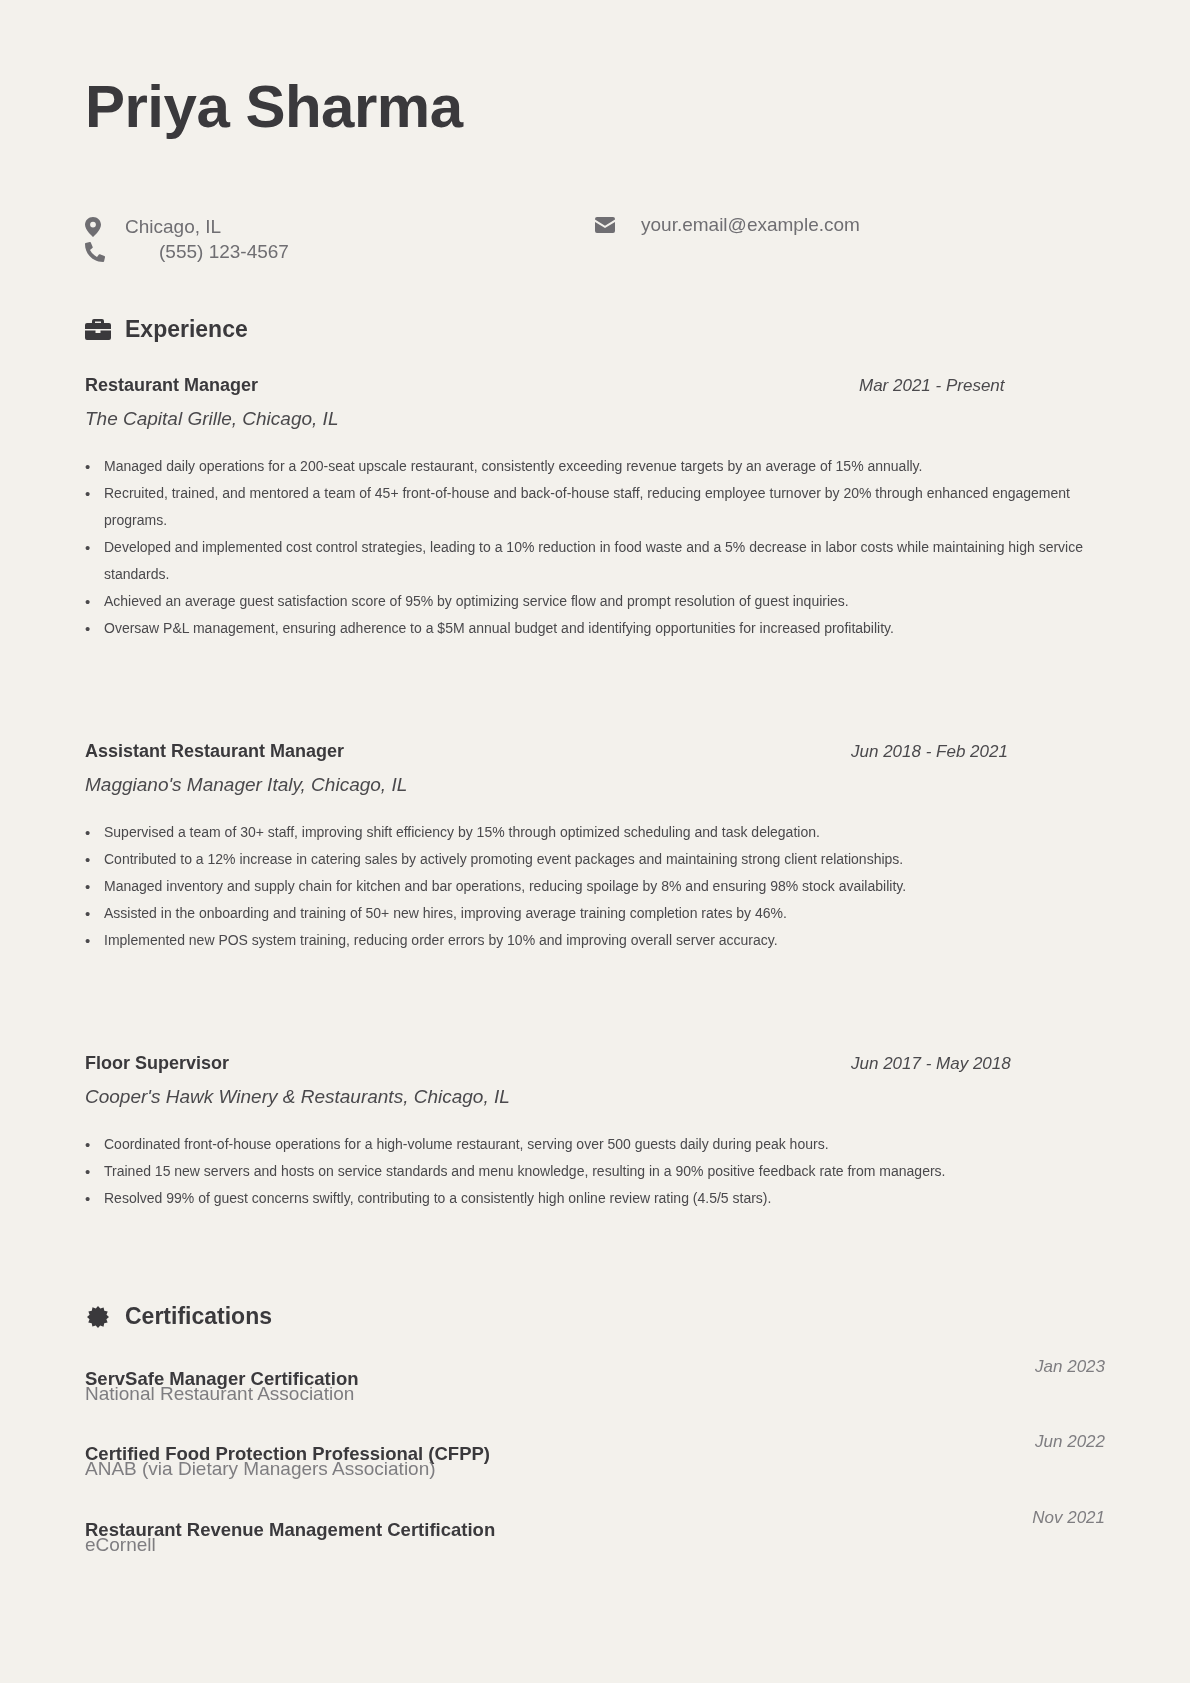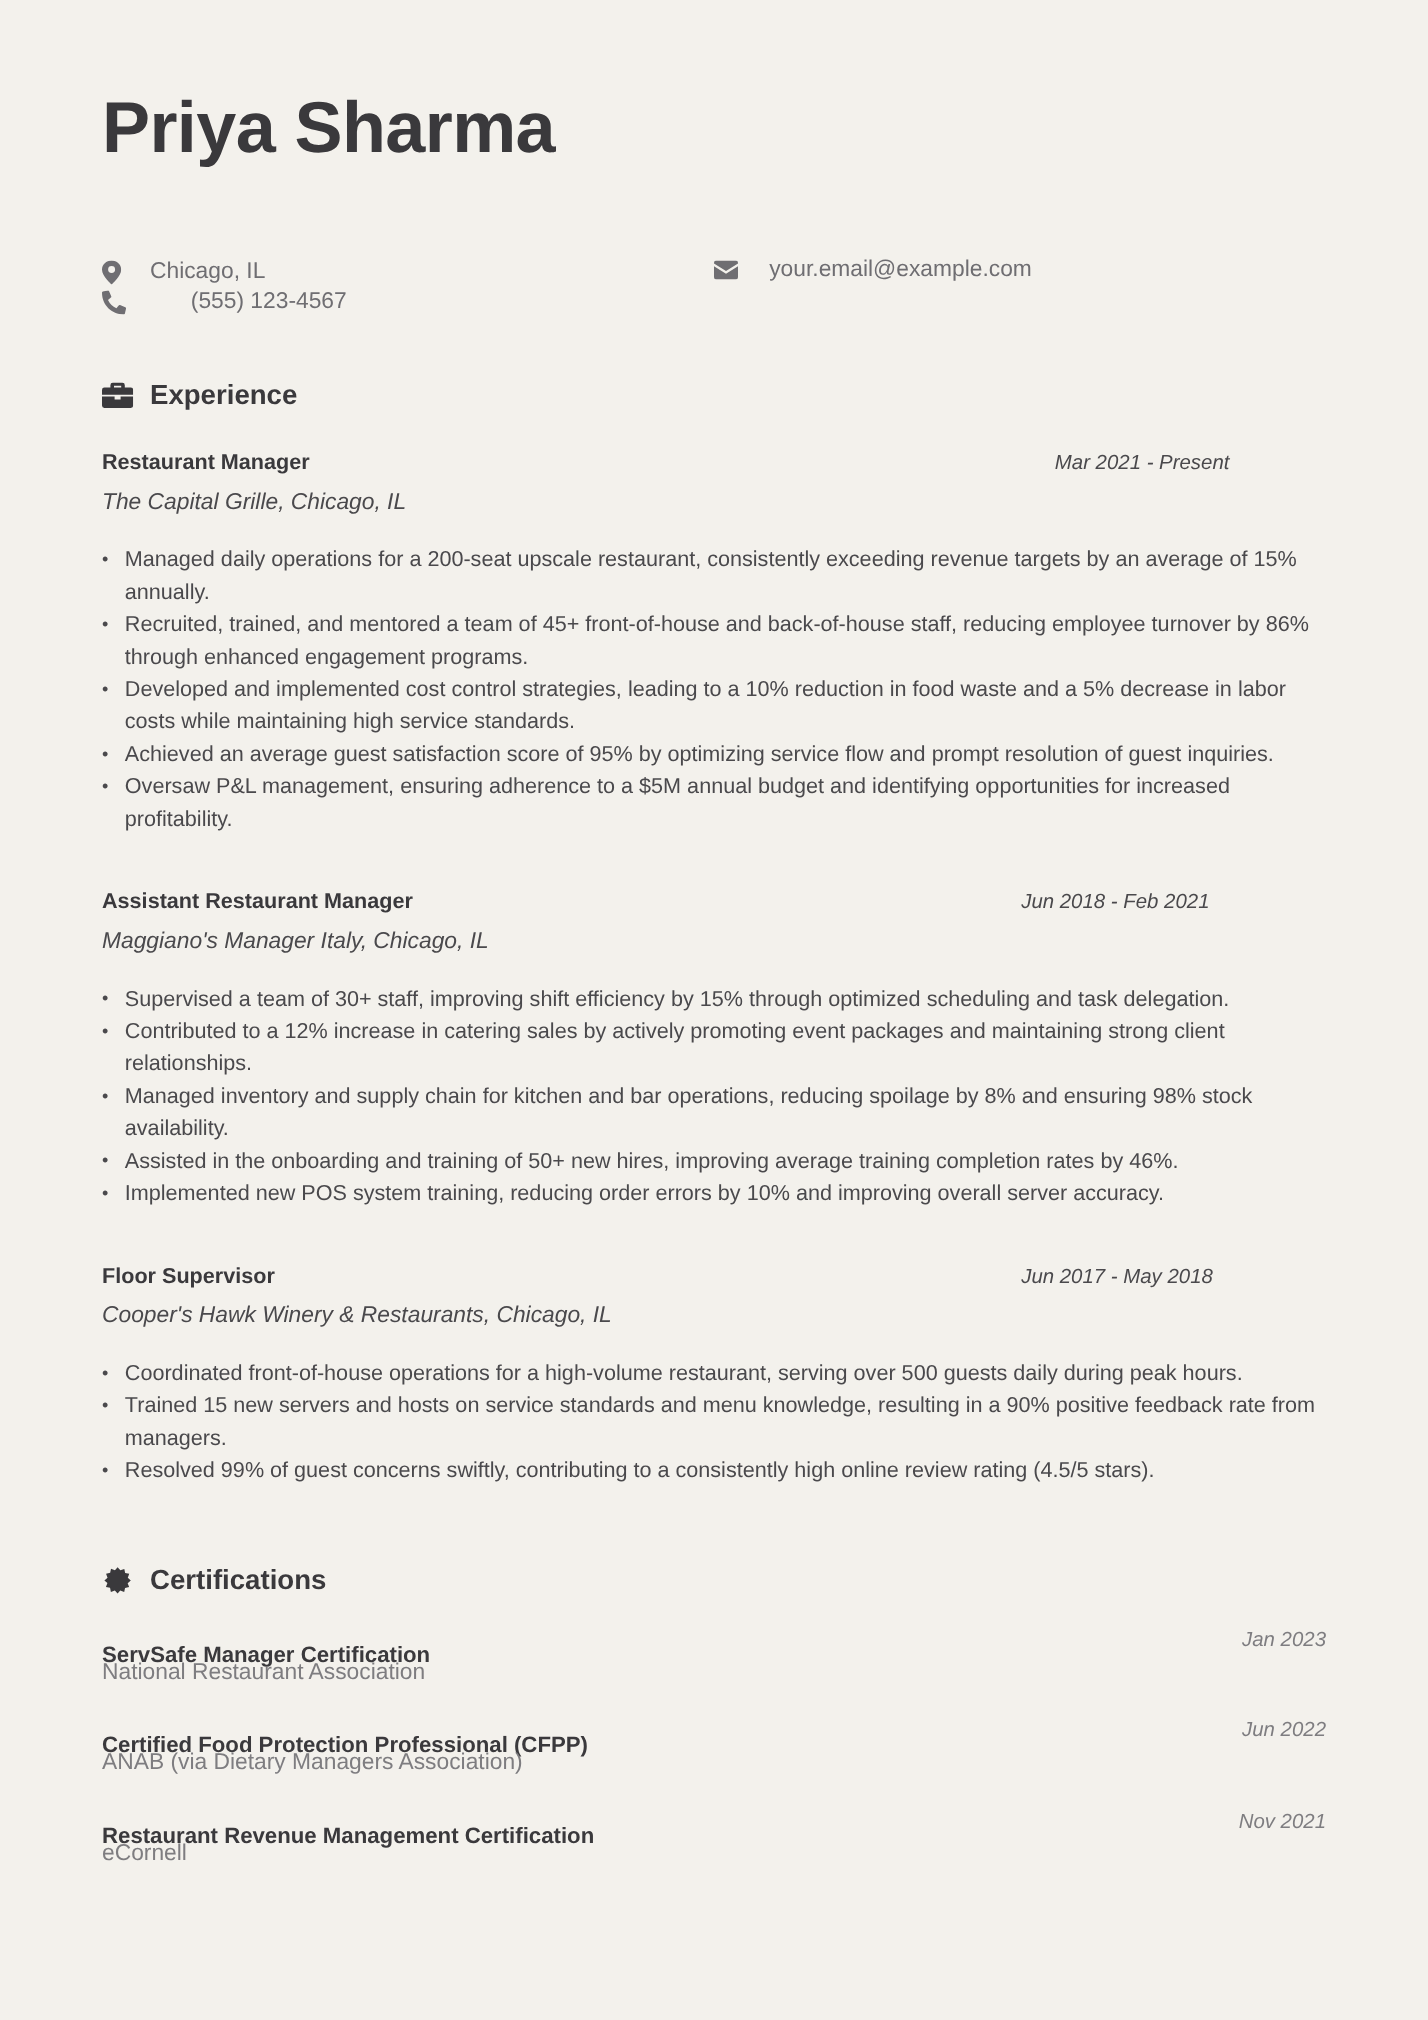--- a/index.html
+++ b/index.html
@@ -22,21 +22,21 @@
     .contact-row .ic { width: 22px; height: 22px; display: inline-flex; align-items: center; justify-content: flex-start; color: #6f6e72; }
     .contact-row .txt { margin-left: 18px; }
     .section-head { position: absolute; left: 0; display: flex; align-items: center; }
     .section-head .ic { width: 26px; height: 26px; color: #3a393c; }
     .section-head h2 { margin: 0 0 0 14px; font-size: 23px; font-weight: bold; color: #3a393c; }
     .job { position: absolute; left: 0; width: 1020px; }
     .job-title { position: absolute; left: 0; top: 0; font-size: 18px; font-weight: bold; color: #3a393c; }
     .job-date { position: absolute; left: 766px; top: 1px; font-size: 17px; font-style: italic; color: #4a494c; white-space: nowrap; }
     .job-company { position: absolute; left: 0; top: 33px; font-size: 19px; font-style: italic; color: #4a494c; }
     .bullets { position: absolute; left: 0; top: 78px; margin: 0; padding: 0; list-style: none; width: 1020px; }
-    .bullets li { position: relative; padding-left: 19px; font-size: 18px; line-height: 27px; color: #4a494c; }
+    .bullets li { position: relative; padding-left: 19px; font-size: 14px; line-height: 27px; color: #4a494c; }
     .bullets li::before { content: "•"; position: absolute; left: 0; top: 0; font-size: 15px; color: #4a494c; }
     .cert { position: absolute; left: 0; width: 1020px; }
     .cert-name { position: absolute; left: 0; top: 12px; font-size: 18.5px; font-weight: bold; color: #3a393c; }
     .cert-issuer { position: absolute; left: 0; top: 27px; font-size: 19px; color: #7e7d80; }
     .cert-date { position: absolute; right: 0; top: 1px; font-size: 17px; font-style: italic; color: #7e7d80; }
   </style>
 </head>
 <body>
 
 <div class="page">
@@ -74,25 +74,25 @@
     <span class="ic">
       <svg width="26" height="24" viewBox="0 0 26 24">
           <path d="M9 2h8a2 2 0 0 1 2 2v2h5a2 2 0 0 1 2 2v4H0V8a2 2 0 0 1 2-2h5V4a2 2 0 0 1 2-2zm1 2.5V6h6V4.5z M0 13.5h10.5V16h5v-2.5H26V21a2 2 0 0 1-2 2H2a2 2 0 0 1-2-2z" fill="#3a393c" fill-rule="evenodd"></path>
         </svg>
     </span>
     <h2>Experience</h2>
   </div>
 
   <div class="job" style="top:375px;">
     <div class="job-title">Restaurant Manager</div>
-    <div class="job-date" style="left:794px;">Mar 2021 - Present</div>
+    <div class="job-date" style="left:774px;">Mar 2021 - Present</div>
     <div class="job-company">The Capital Grille, Chicago, IL</div>
     <ul class="bullets">
       <li>Managed daily operations for a 200-seat upscale restaurant, consistently exceeding revenue targets by an av­erage of 15% annually.</li>
-      <li>Recruited, trained, and mentored a team of 45+ front-of-house and back-of-house staff, reducing employee turnover by 86% through enhanced engagement programs.</li>
+      <li>Recruited, trained, and mentored a team of 45+ front-of-house and back-of-house staff, reducing employee turnover by 20% through enhanced engagement programs.</li>
       <li>Developed and implemented cost control strategies, leading to a 10% reduction in food waste and a 5% de­crease in labor costs while maintaining high service standards.</li>
       <li>Achieved an average guest satisfaction score of 95% by optimizing service flow and prompt resolution of guest inquiries.</li>
       <li>Oversaw P&amp;L management, ensuring adherence to a $5M annual budget and identifying opportunities for in­creased profitability.</li>
     </ul>
   </div>
 
   <div class="job" style="top:741px;">
     <div class="job-title">Assistant Restaurant Manager</div>
     <div class="job-date" style="left:766px;">Jun 2018 - Feb 2021</div>
     <div class="job-company">Maggiano's Manager Italy, Chicago, IL</div>

